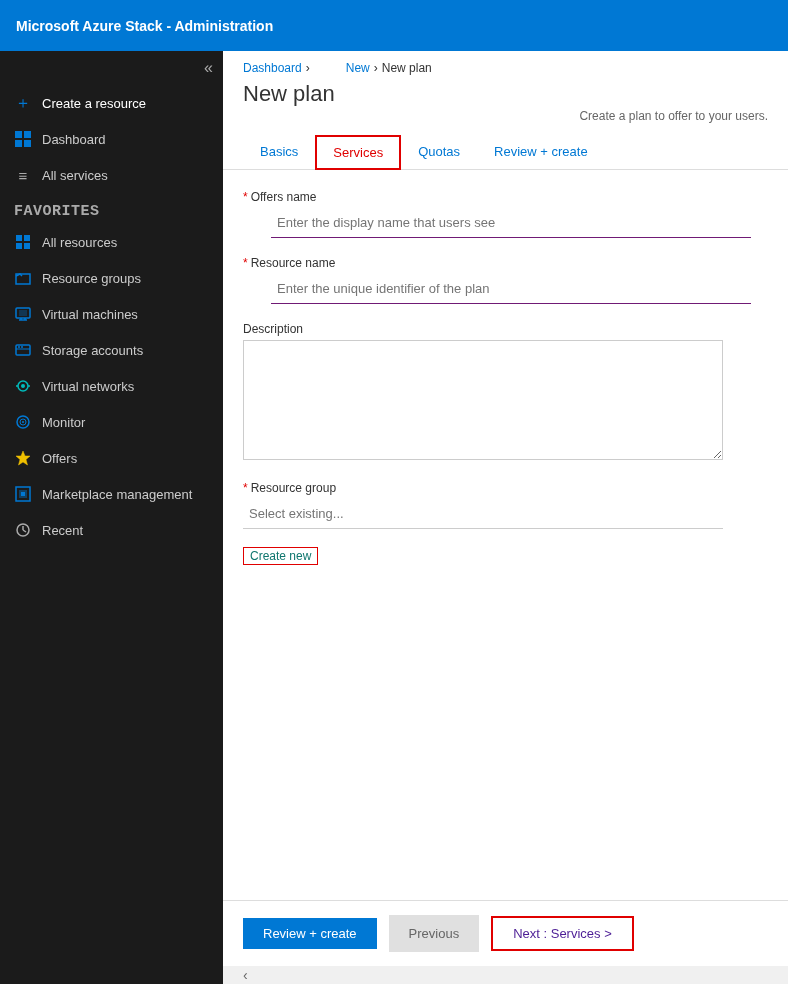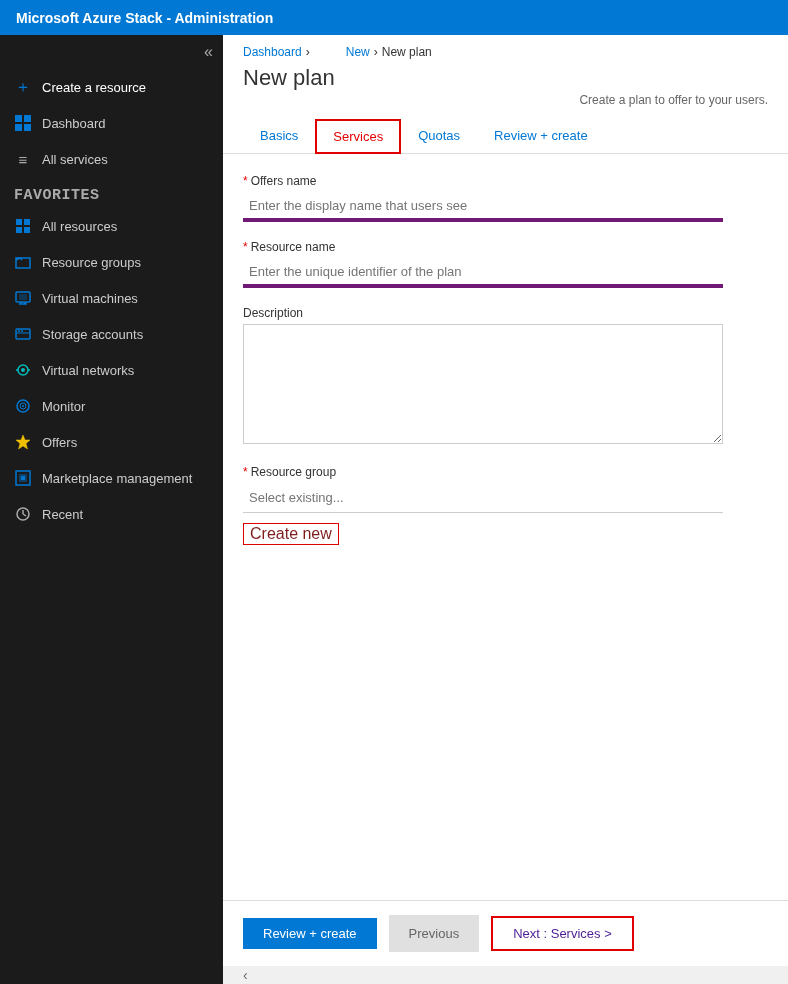--- a/index.html
+++ b/index.html
@@ -2,21 +2,21 @@
 <html><head>
   <meta charset="utf-8">
   <style>
     * { box-sizing: border-box; margin: 0; padding: 0; }
     body { font-family: 'Segoe UI', Arial, sans-serif; font-size: 13px; background: #f3f2f1; display: flex; flex-direction: column; width: 788px; height: 984px; overflow: hidden; }
 
     
     .topbar {
       background: #0078d4;
       color: white;
-      height: 35px;
+      height: 51px;
       display: flex;
       align-items: center;
       padding: 0 16px;
       font-size: 14px;
       font-weight: 600;
       flex-shrink: 0;
     }
 
     
     .main-layout {
@@ -153,26 +153,27 @@
       align-items: center;
       gap: 3px;
     }
     .required-star { color: #e00000; }
 
     .form-input {
       width: 100%;
       max-width: 480px;
       height: 30px;
       border: none;
-      border-bottom: 4px solid #701a75;
+      border-bottom: 1px solid #701a75;
       padding: 4px 6px;
       font-size: 13px;
       color: #999;
       background: transparent;
       outline: none;
+      margin-left: 28px;
     }
 
     .form-textarea {
       width: 100%;
       max-width: 480px;
       height: 120px;
       border: 1px solid #ccc;
       padding: 6px;
       font-size: 13px;
       resize: vertical;
@@ -188,23 +189,23 @@
       border-bottom: 1px solid #ccc;
       padding: 4px 6px;
       font-size: 13px;
       color: #999;
       background: transparent;
       outline: none;
     }
 
     .create-new-link {
       display: inline-block;
-      margin-top: 4px;
-      color: #7f1d1d;
-      font-size: 16px;
+      margin-top: 12px;
+      color: #0f766e;
+      font-size: 12px;
       cursor: pointer;
       text-decoration: none;
       border: 1px solid #e00000;
       padding: 1px 6px;
     }
 
     
     .footer {
       border-top: 1px solid #ddd;
       padding: 14px 20px;

